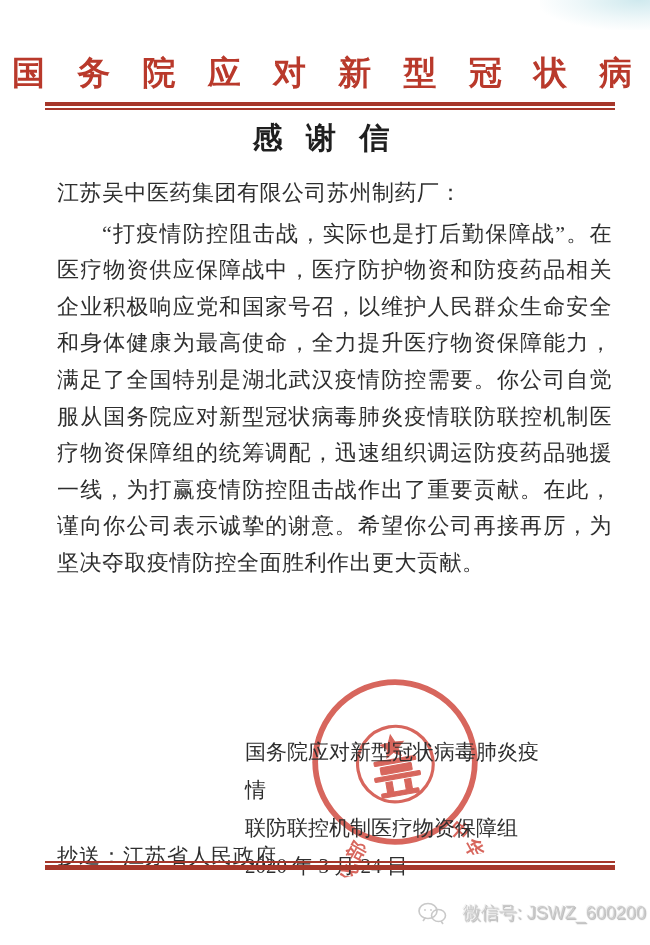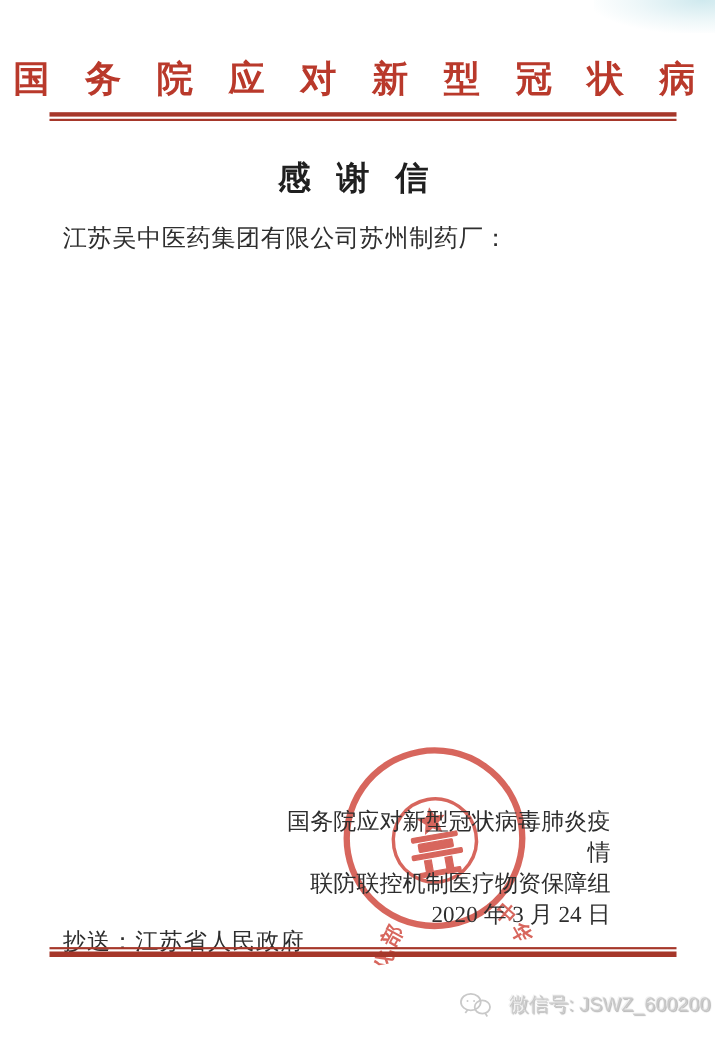--- a/index.html
+++ b/index.html
@@ -47,21 +47,21 @@
     white-space:nowrap;
   }
   .double-rule{
     margin:10px 35px 0 45px;
   }
   .double-rule .bar-thick{height:4px;background:var(--rule-red);}
   .double-rule .bar-gap{height:2px;}
   .double-rule .bar-thin{height:2px;background:var(--rule-red);}
   
   .letter-title{
-    margin-top:32px;
+    margin-top:8px;
     text-align:center;
     font-size:30px;
     font-weight:bold;
     letter-spacing:8px;
     color:var(--title-black);
   }
   
   .letter-body{
     margin:16px 38px 0 57px;
     font-size:22px;
@@ -73,24 +73,24 @@
   .para{
     text-indent:45px;
     text-align:justify;
     margin:0;
   }
   
   .signature{
     position:absolute;
     left:245px;top:733px;
     width:310px;
-    text-align:right;
+    text-align:left;
     color:var(--body-text);
     font-size:21px;
-    line-height:28px;
+    line-height:38px;
   }
   
   .seal{
     position:absolute;
     left:290px;top:657px;
     width:210px;height:210px;
     opacity:0.82;
     mix-blend-mode:multiply;
     transform:rotate(-10deg);
     pointer-events:none;
@@ -140,20 +140,21 @@
   <div class="double-rule">
     <div class="bar-thick"></div>
     <div class="bar-gap"></div>
     <div class="bar-thin"></div>
   </div>
 
   <div class="letter-title">感 谢 信</div>
 
   <div class="letter-body">
     <div class="salutation">江苏吴中医药集团有限公司苏州制药厂：</div>
+    <p class="para">“打疫情防控阻击战，实际也是打后勤保障战”。在医疗物资供应保障战中，医疗防护物资和防疫药品相关企业积极响应党和国家号召，以维护人民群众生命安全和身体健康为最高使命，全力提升医疗物资保障能力，满足了全国特别是湖北武汉疫情防控需要。你公司自觉服从国务院应对新型冠状病毒肺炎疫情联防联控机制医疗物资保障组的统筹调配，迅速组织调运防疫药品驰援一线，为打赢疫情防控阻击战作出了重要贡献。在此，谨向你公司表示诚挚的谢意。希望你公司再接再厉，为坚决夺取疫情防控全面胜利作出更大贡献。</p>
   </div>
 
   <svg class="seal" viewBox="0 0 200 200">
     <circle cx="100" cy="100" r="76" fill="none" stroke="var(--seal-red)" stroke-width="5.5"></circle>
     <defs>
       <path id="sealArc" d="M 100,158 A 58,58 0 1 1 99.9,158" fill="none"></path>
     </defs>
     <text font-size="18" letter-spacing="2">
       <textPath href="#sealArc" startOffset="50%" text-anchor="middle">中华人民共和国工业和信息化部</textPath>
     </text>

